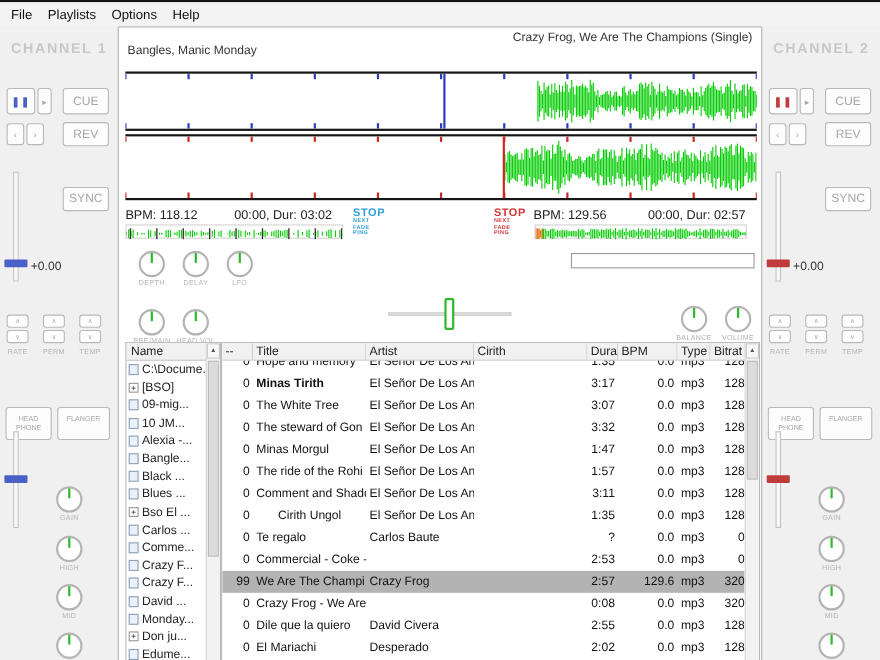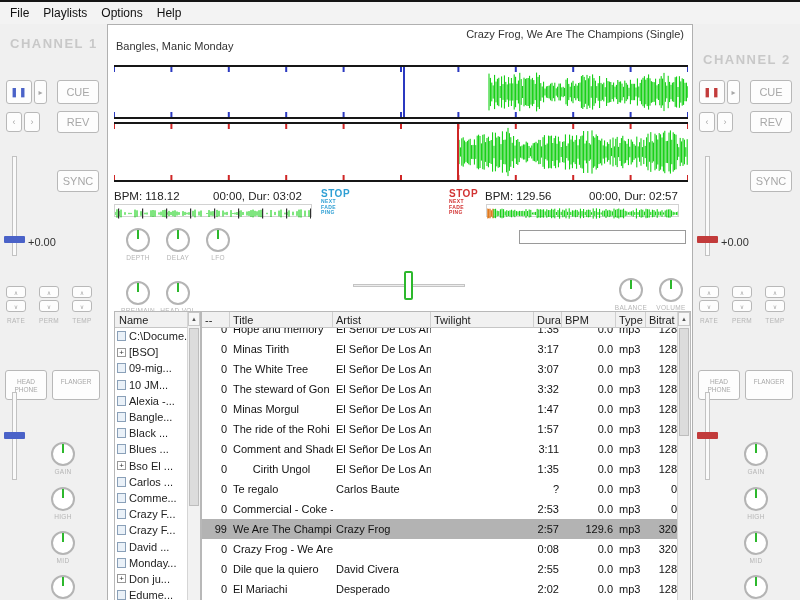--- a/index.html
+++ b/index.html
@@ -106,21 +106,21 @@
       </div>
       <div class="kgroup narrow" style="position: absolute; left: 48px; top: 507px;">
         <div class="knob"></div>
         <div class="klabel">MID</div>
       </div>
       <div class="kgroup narrow" style="position: absolute; left: 48px; top: 551px;">
         <div class="knob"></div>
       </div>
     </div>
   <div class="strip" id="strip-right">
-      <div class="ch-title" style="position: absolute; left: 10px; top: 12px; margin-top: 16px;">CHANNEL 2</div>
+      <div class="ch-title" style="position: absolute; left: 10px; top: 12px;">CHANNEL 2</div>
       <div class="btn" style="position: absolute; left: 6px; top: 56px; width: 26px; height: 24px;">
         <span style="color: rgb(194, 59, 59); font-size: 9px; font-weight: bold; letter-spacing: 1px;">❚❚</span>
       </div>
       <div class="btn" style="position: absolute; left: 34px; top: 56px; width: 13px; height: 24px; font-size: 8px;">▸</div>
       <div class="btn" style="position: absolute; left: 57px; top: 56px; width: 42px; height: 24px;">CUE</div>
       <div class="btn" style="position: absolute; left: 6px; top: 88px; width: 16px; height: 20px; font-size: 9px;">‹</div>
       <div class="btn" style="position: absolute; left: 24px; top: 88px; width: 16px; height: 20px; font-size: 9px;">›</div>
       <div class="btn" style="position: absolute; left: 57px; top: 87px; width: 42px; height: 22px;">REV</div>
       <div class="btn" style="position: absolute; left: 57px; top: 146px; width: 42px; height: 22px;">SYNC</div>
       <div class="slider-track" style="position: absolute; left: 12px; top: 132px; height: 100px;"></div>
@@ -567,40 +567,40 @@
         <div class="arrow">▲</div>
         <div class="thumb" style="top:16px;height:178px;"></div>
       </div>
     </div>
 
     <div class="panelbox" id="table" style="left:93px;top:286px;width:490px;height:292px;">
       <div class="thead" id="thead">
           <div class="th" style="width: 28px;">--</div>
           <div class="th" style="width: 103px;">Title</div>
           <div class="th" style="width: 98px;">Artist</div>
-          <div class="th" style="width: 103px;">Twilight</div>
+          <div class="th" style="width: 103px;">Cirith</div>
           <div class="th" style="width: 28px;">Dura</div>
           <div class="th" style="width: 54px;">BPM</div>
           <div class="th" style="width: 30px;">Type</div>
           <div class="th" style="width: 34px;">Bitrat</div>
         </div>
       <div id="tbody">
           <div class="trow" style="margin-top: -9px;">
             <div class="td ra" style="width: 28px;">0</div>
             <div class="td" style="width: 103px;">Hope and memory</div>
             <div class="td" style="width: 98px;">El Señor De Los Anil</div>
             <div class="td" style="width: 103px;"></div>
             <div class="td ra" style="width: 28px;">1:35</div>
             <div class="td ra" style="width: 54px;">0.0</div>
             <div class="td" style="width: 30px;">mp3</div>
             <div class="td ra" style="width: 34px;">128</div>
           </div>
           <div class="trow">
             <div class="td ra" style="width: 28px;">0</div>
-            <div class="td" style="width: 103px;">Minas Tirith</div>
+            <div class="td" style="width: 103px; font-weight: bold;">Minas Tirith</div>
             <div class="td" style="width: 98px;">El Señor De Los Anil</div>
             <div class="td" style="width: 103px;"></div>
             <div class="td ra" style="width: 28px;">3:17</div>
             <div class="td ra" style="width: 54px;">0.0</div>
             <div class="td" style="width: 30px;">mp3</div>
             <div class="td ra" style="width: 34px;">128</div>
           </div>
           <div class="trow">
             <div class="td ra" style="width: 28px;">0</div>
             <div class="td" style="width: 103px;">The White Tree</div>

